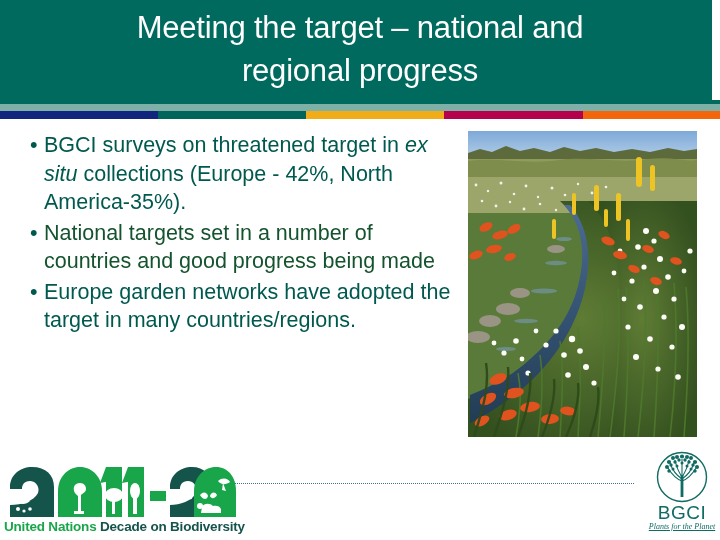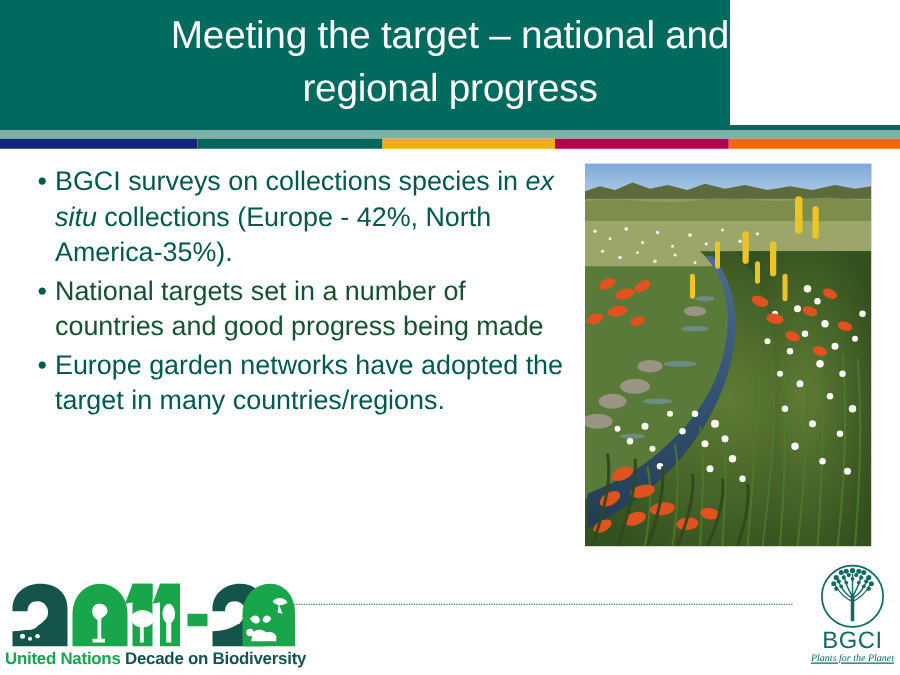--- a/index.html
+++ b/index.html
@@ -12,21 +12,21 @@
     height: 540px;
     overflow: hidden;
     font-family: "Liberation Sans", sans-serif;
     position: relative;
   }
 
   
   .title-band {
     position: absolute;
     left: 0; top: 0;
-    width: 584px;
+    width: 712px;
     height: 100px;
     background: #006a5e;
   }
   .title-text {
     position: absolute;
     left: 40px;
     top: 6px;
     width: 640px;
     text-align: center;
     color: #ffffff;
@@ -188,21 +188,21 @@
   <div class="seg seg-4" style="background: rgb(244, 102, 11);"></div>
 </div>
 
 <div class="content">
 
   <div class="bullets" style="color: rgb(0, 89, 79);">
 
     <div class="bullet-row">
       <div class="bullet-mark" style="color: rgb(0, 89, 79);">•</div>
       <div class="bullet-text" style="color: rgb(0, 89, 79);">
-        <span>BGCI surveys on collections species in </span><i>ex situ</i><span> collections (Europe - 42%, North America-35%).</span>
+        <span>BGCI surveys on threatened target in </span><i>ex situ</i><span> collections (Europe - 42%, North America-35%).</span>
       </div>
     </div>
 
     <div class="bullet-row">
       <div class="bullet-mark" style="color: rgb(0, 89, 79);">•</div>
       <div class="bullet-text" style="color: #14532d;">National targets set in a number of countries and good progress being made</div>
     </div>
 
     <div class="bullet-row">
       <div class="bullet-mark" style="color: rgb(0, 89, 79);">•</div>

